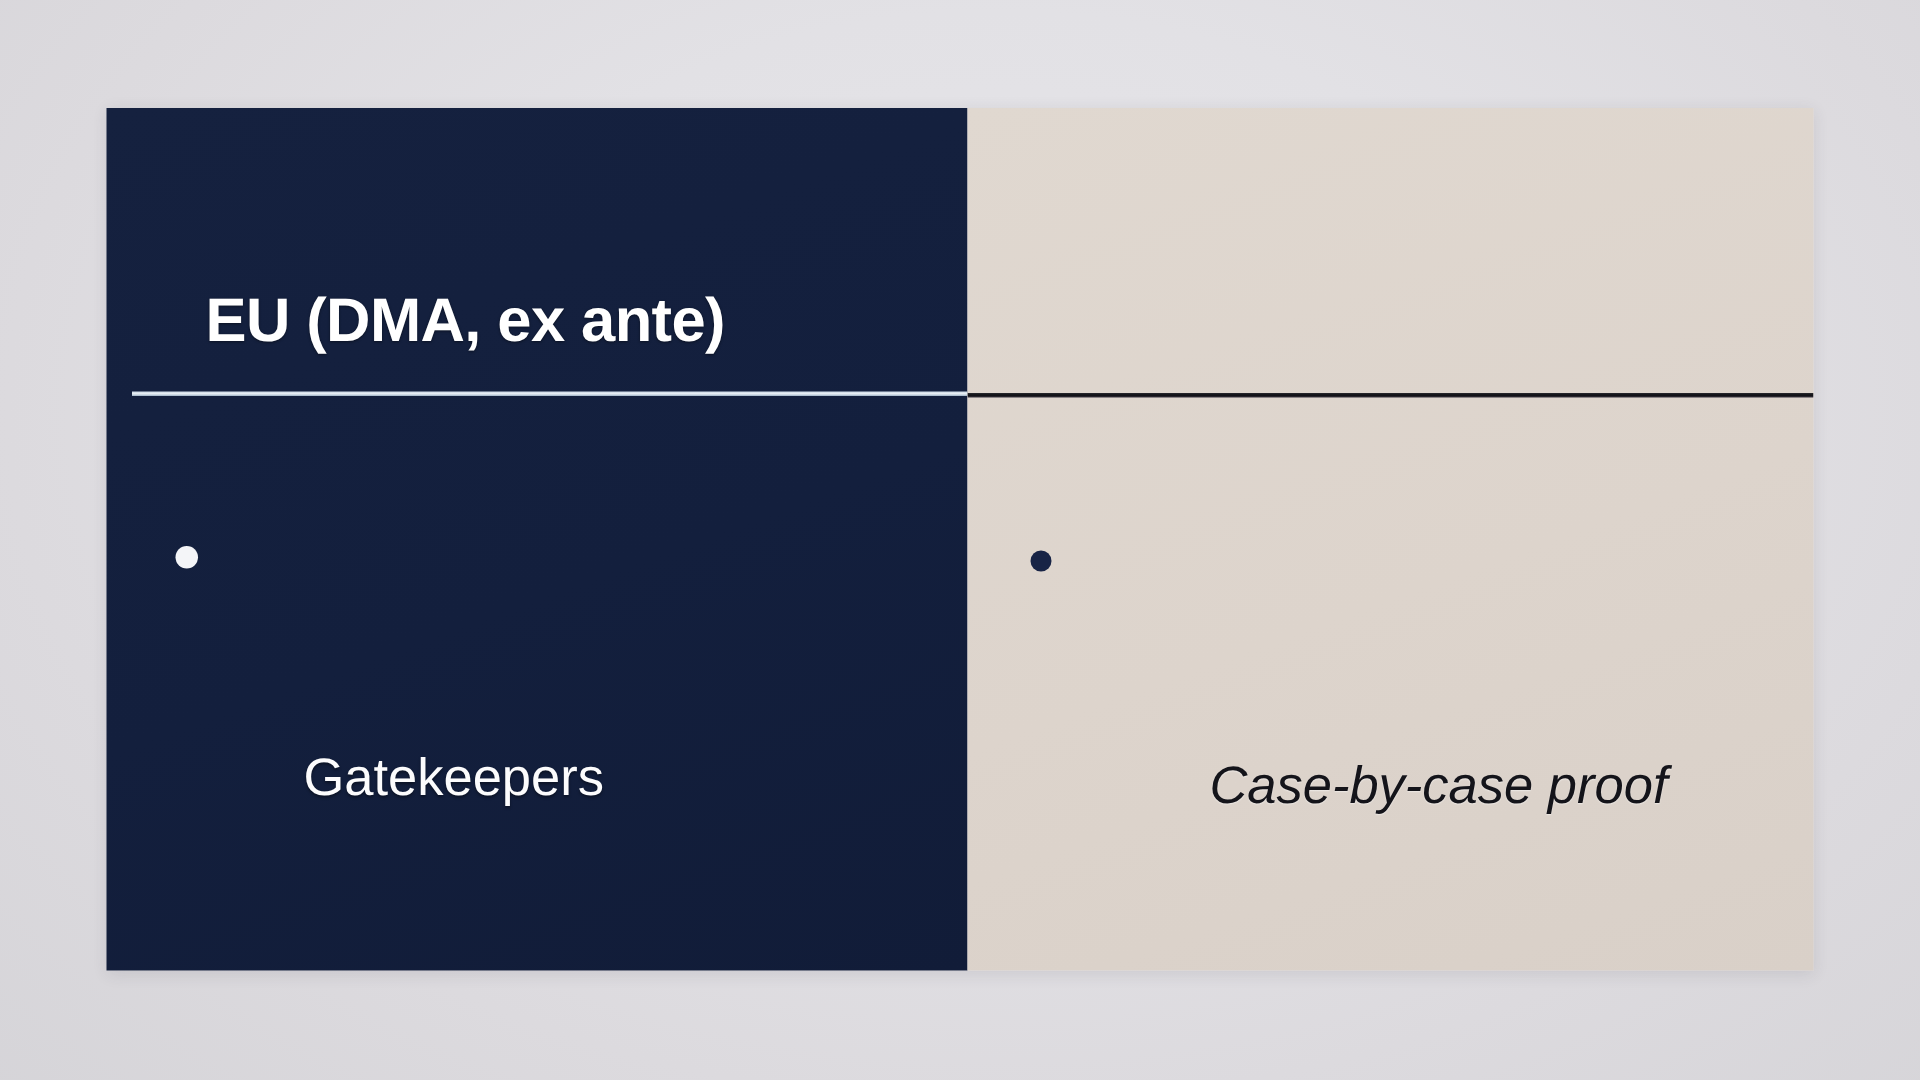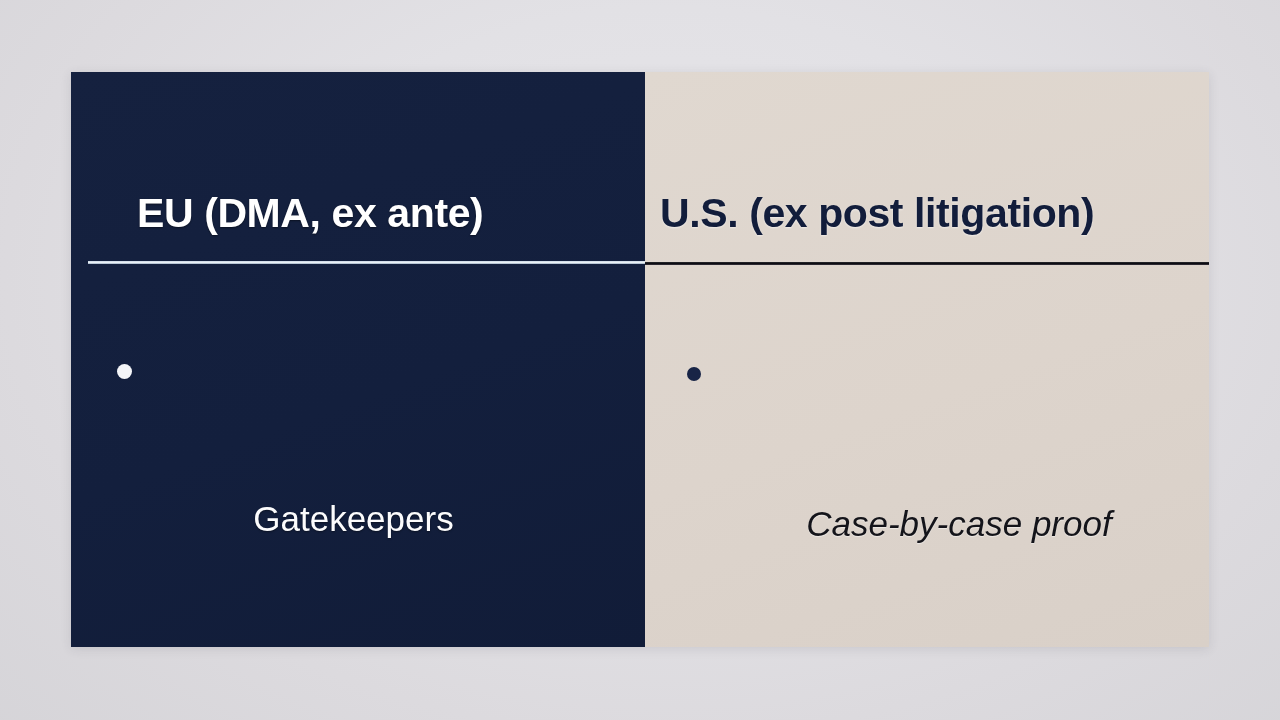--- a/index.html
+++ b/index.html
@@ -119,21 +119,21 @@
   }
 
   .bullet-item {
     position: relative;
     font-size: 35px;
     line-height: 74px;
     white-space: pre;
   }
 
   .col-left .bullet-item {
-    padding-left: 85px;
+    padding-left: 34px;
     color: #fcfcfd;
     text-shadow: 0 1px 2px rgba(0, 0, 0, 0.4);
   }
 
   .col-right .bullet-item {
     padding-left: 64px;
     line-height: 75px;
     color: #14141a;
     text-shadow: 0 1px 1px rgba(255, 255, 255, 0.5);
     font-style: italic;
@@ -179,21 +179,20 @@
         <li class="bullet-item">
           
           
         </li>
 
       </ul>
     </div>
 
     <div class="column col-right">
       <div class="header-zone">
-        <div class="col-header">U.S. (ex post litigation)</div>
         <div class="rule"></div>
       </div>
       <ul class="bullet-list">
         <li class="bullet-item">
           <span class="dot"></span>
           <span>Case-by-case proof</span>
         </li>
         <li class="bullet-item">
           
           

